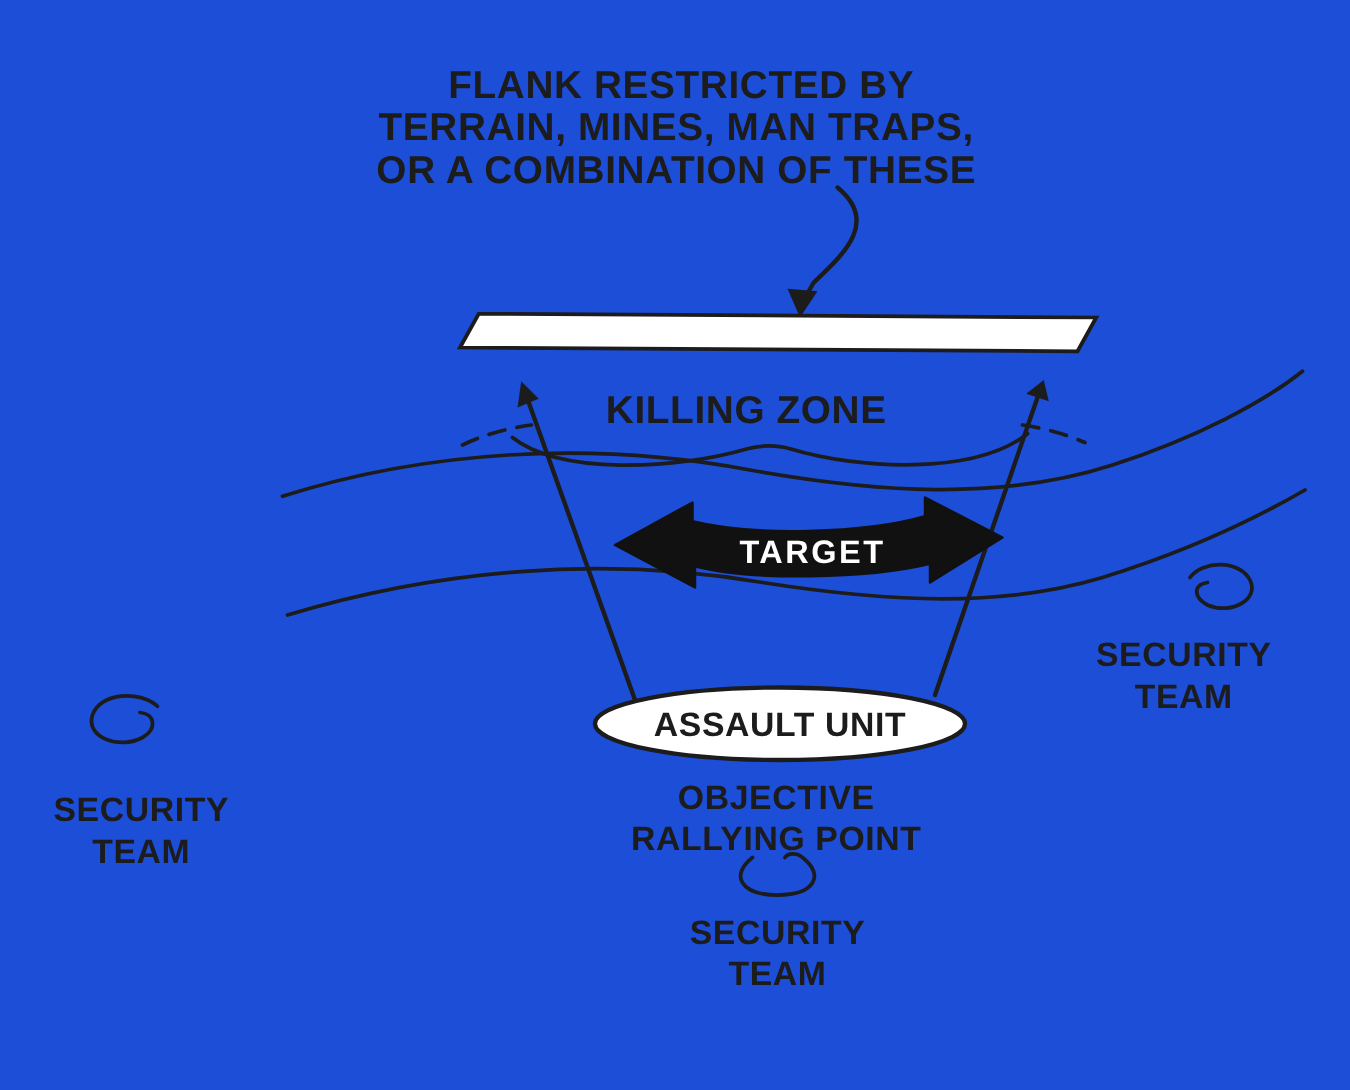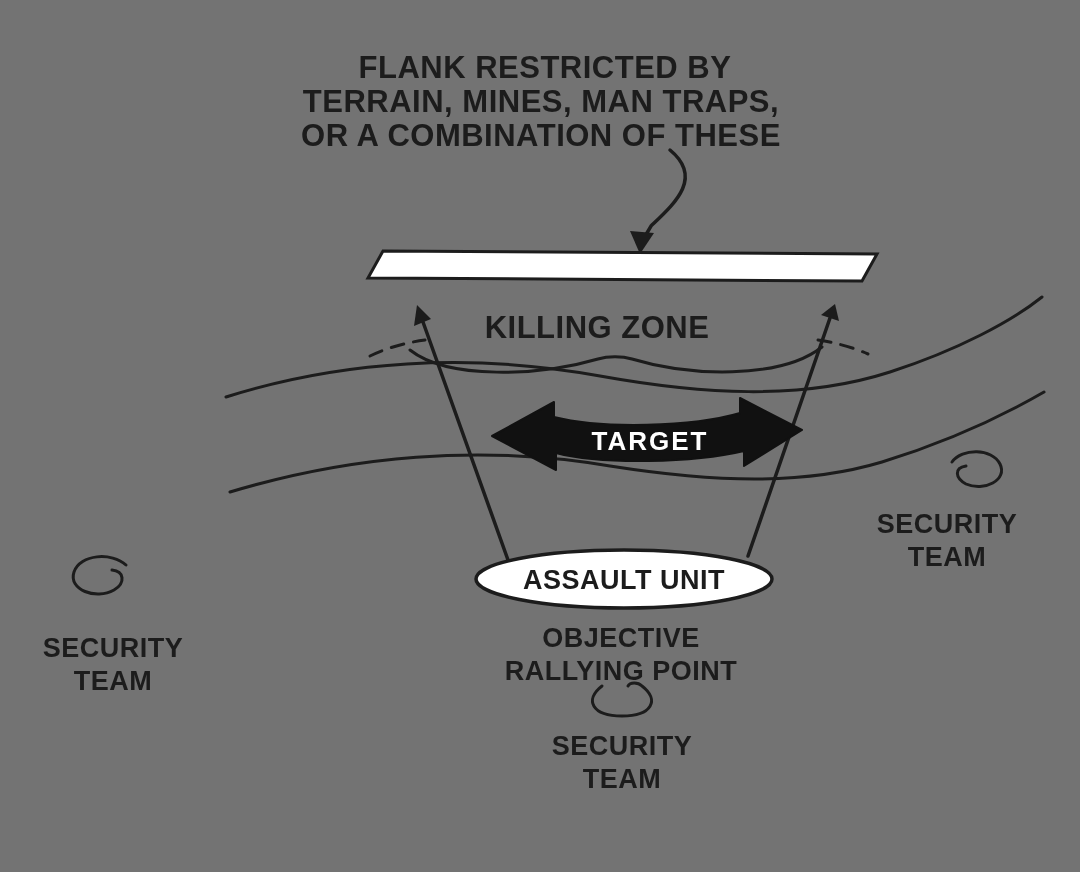--- a/index.html
+++ b/index.html
@@ -4,21 +4,21 @@
 <style>
   html, body {
     margin: 0;
     padding: 0;
     background: #ffffff;
   }
   .stage {
     position: relative;
     width: 1080px;
     height: 872px;
-    background: #737373;
+    background: #1d4ed8;
     overflow: hidden;
   }
   svg { display: block; }
   .lbl {
     font-family: "Liberation Sans", "DejaVu Sans", sans-serif;
     font-weight: 700;
     fill: #1c1c1c;
     text-anchor: middle;
     letter-spacing: 0.5px;
   }

